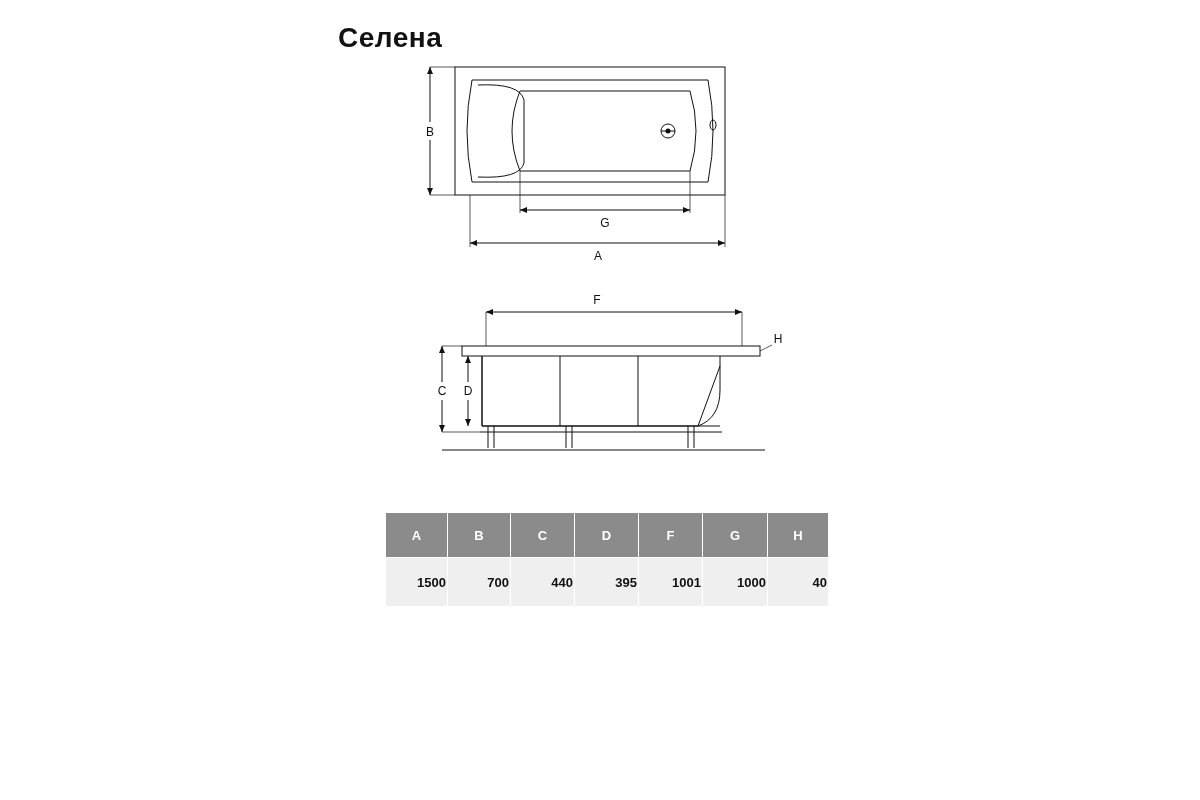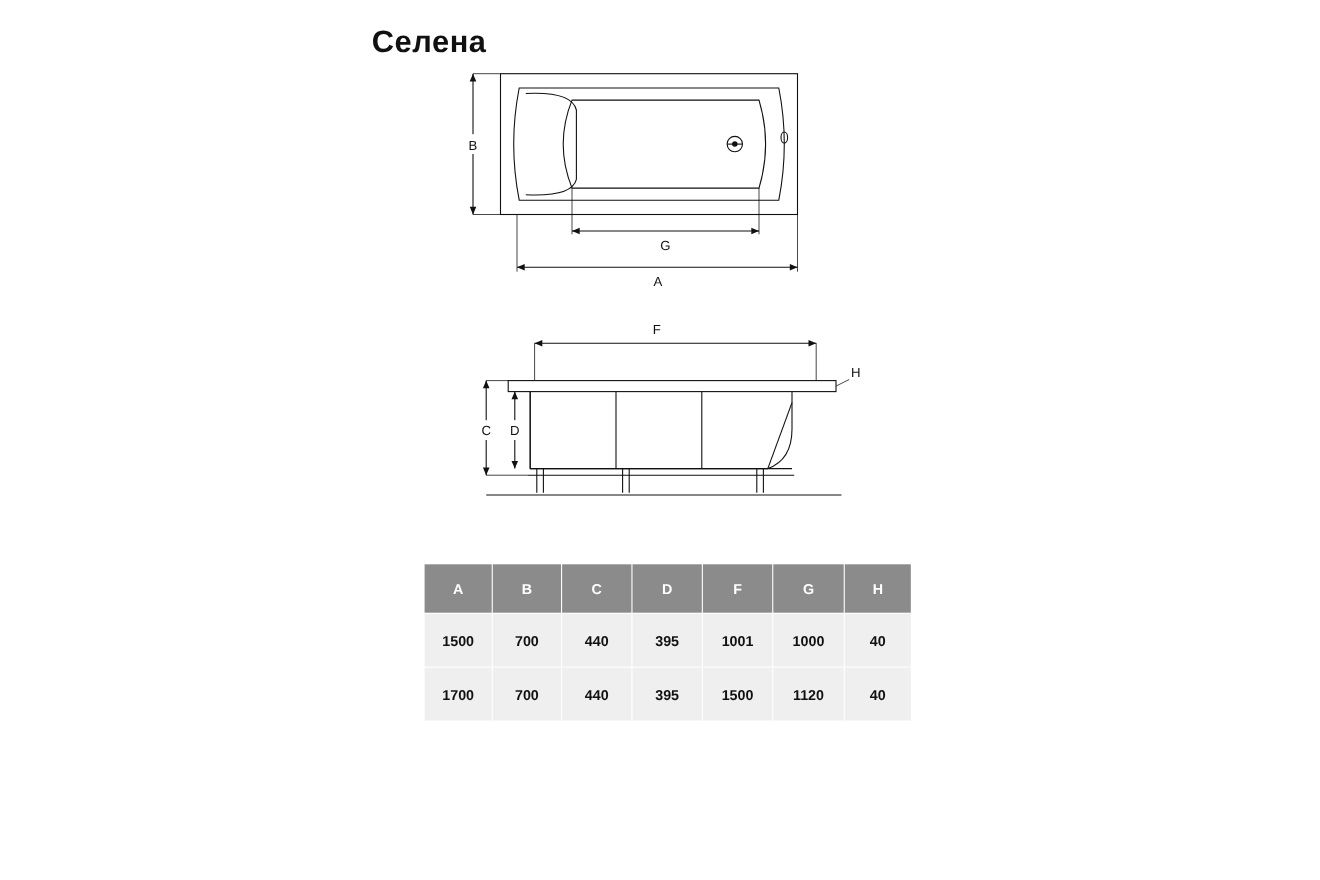--- a/index.html
+++ b/index.html
@@ -71,21 +71,21 @@
     font-size: 13px;
     height: 42px;
     text-align: center;
     vertical-align: middle;
   }
   .spec-table td {
     background: #efefef;
     color: #111111;
     font-weight: bold;
     height: 46px;
-    text-align: center;
+    text-align: right;
     vertical-align: middle;
   }
   .spec-table th.c0, .spec-table td.c0 { width: 59px; }
   .spec-table th.c1, .spec-table td.c1 { width: 60px; }
   .spec-table th.c2, .spec-table td.c2 { width: 61px; }
   .spec-table th.c3, .spec-table td.c3 { width: 61px; }
   .spec-table th.c4, .spec-table td.c4 { width: 61px; }
   .spec-table th.c5, .spec-table td.c5 { width: 62px; }
   .spec-table th.c6, .spec-table td.c6 { width: 58px; }
 </style>
@@ -203,25 +203,16 @@
     <tbody>
       <tr>
         <td class="c0">1500</td>
         <td class="c1">700</td>
         <td class="c2">440</td>
         <td class="c3">395</td>
         <td class="c4">1001</td>
         <td class="c5">1000</td>
         <td class="c6">40</td>
       </tr>
-      <tr>
-        <td class="c0">1700</td>
-        <td class="c1">700</td>
-        <td class="c2">440</td>
-        <td class="c3">395</td>
-        <td class="c4">1500</td>
-        <td class="c5">1120</td>
-        <td class="c6">40</td>
-      </tr>
     </tbody>
   </table>
 
 </div>
 
 </body></html>

